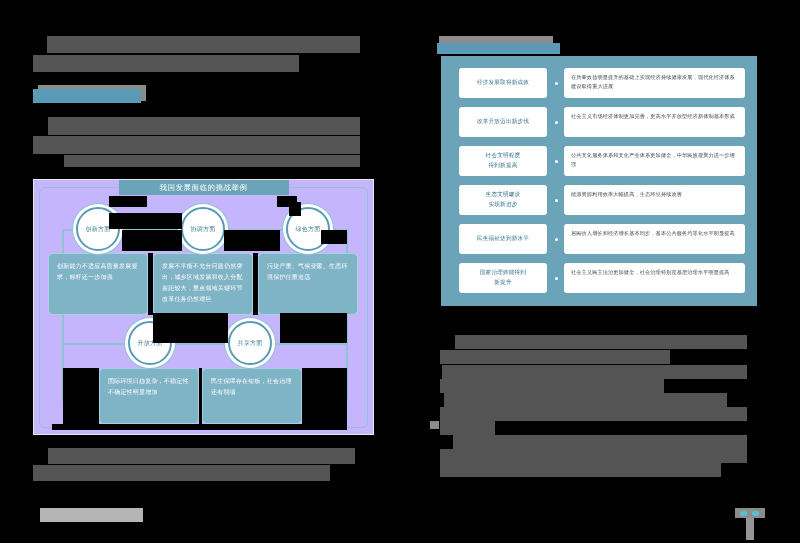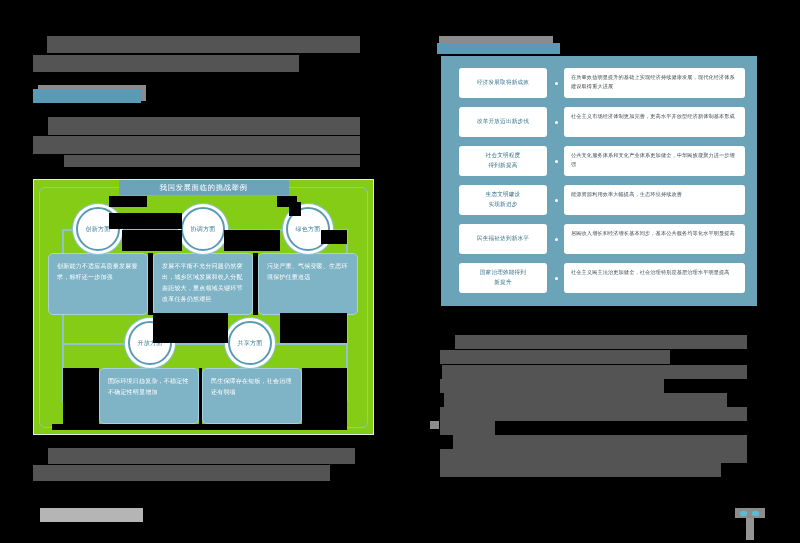--- a/index.html
+++ b/index.html
@@ -18,21 +18,21 @@
   #accent-bar { position: absolute; left: 33px; top: 89px; width: 108px; height: 14px; background:#5b9ab5; }
 
   #body-block1 { position:absolute; left:48px; top:117px; width:312px; height:18px; background:#545454; }
   #body-block2 { position:absolute; left:33px; top:136px; width:327px; height:18px; background:#545454; }
   #body-block3 { position:absolute; left:64px; top:155px; width:296px; height:12px; background:#545454; }
 
   
   #diagram {
     position: absolute; left: 33px; top: 179px;
     width: 341px; height: 256px;
-    background: #84cc16; border: 1px solid #e8e8e8;
+    background: #c4b5fd; border: 1px solid #e8e8e8;
   }
   #diagram-inner {
     position: absolute; left: 5px; top: 7px; right: 5px; bottom: 6px;
     border: 1.5px solid #8fc3d4; border-radius: 6px;
   }
   #diagram-title {
     position: absolute; left: 50%; transform: translateX(-50%);
     top: 0px; width: 170px; height: 15px;
     background: #6ba4b8;
     color: #ffffff; font-size: 7.5px; line-height: 15px;

